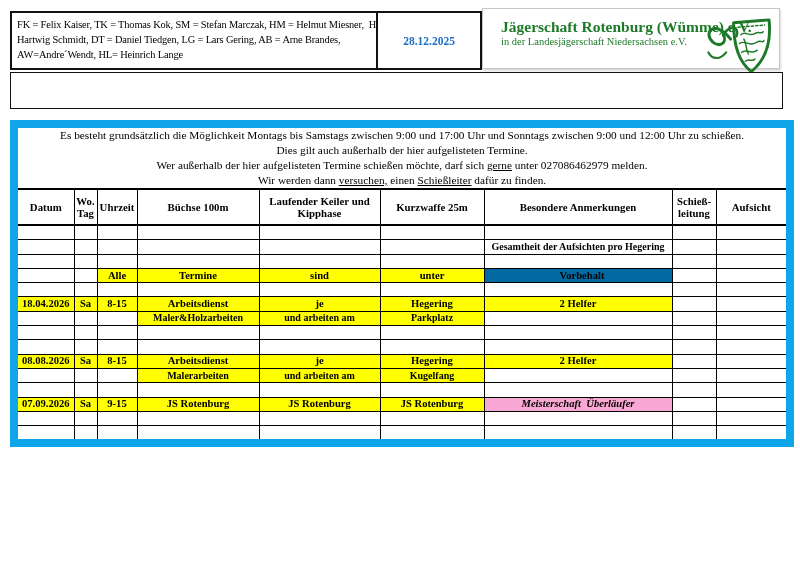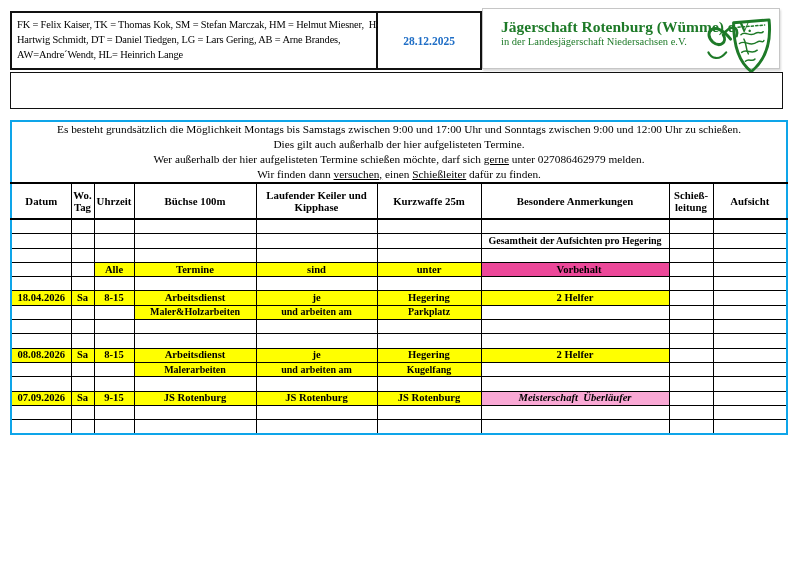--- a/index.html
+++ b/index.html
@@ -35,21 +35,21 @@
   #org-sub    { margin:1px 0 0 18px; font-size:10.5px; white-space:nowrap; }
   #org-logo   { position:absolute; right:4px; top:2px; width:74px; height:68px; }
 
   
   #empty-box { left:10px; top:72px; width:773px; height:37px; border:1.5px solid #111; background:#fff; }
 
   
   #schedule-table {
     position:absolute; left:10px; top:120px; width:776px;
     border-collapse:collapse; table-layout:fixed;
-    border:2px solid #0ea5e9;
+    border:8px solid #0ea5e9;
   }
   #schedule-table th, #schedule-table td {
     border:1px solid #000; padding:0; text-align:center; vertical-align:middle;
   }
   .intro-cell { border-bottom:2px solid #000 !important; height:60px; font-size:11.3px; font-weight:normal; }
   .notice-line { line-height:15px; white-space:nowrap; }
   .u { text-decoration:underline; }
   #schedule-table thead th {
     height:34px; font-size:10.8px; font-weight:bold; line-height:12.5px;
     border-bottom:2px solid #000;
@@ -104,21 +104,21 @@
       <col style="width:44px">
       <col style="width:74px">
   </colgroup>
   <thead>
     <tr>
       <td class="intro-cell" colspan="9">
         <div>
             <div class="notice-line"><span>Es besteht grundsätzlich die Möglichkeit Montags bis Samstags zwischen 9:00 und 17:00 Uhr und Sonntags zwischen 9:00 und 12:00 Uhr zu schießen.</span></div>
             <div class="notice-line"><span>Dies gilt auch außerhalb der hier aufgelisteten Termine.</span></div>
             <div class="notice-line"><span>Wer außerhalb der hier aufgelisteten Termine schießen möchte, darf sich </span><span class="u">gerne</span><span> unter 027086462979 melden.</span></div>
-            <div class="notice-line"><span>Wir finden dann </span><span class="u">versuchen,</span><span> einen </span><span class="u">Schießleiter</span><span> dafür zu finden.</span></div>
+            <div class="notice-line"><span>Wir werden dann </span><span class="u">versuchen,</span><span> einen </span><span class="u">Schießleiter</span><span> dafür zu finden.</span></div>
           </div>
       </td>
     </tr>
     <tr>
         <th>Datum</th>
         <th>Wo.<br>Tag</th>
         <th>Uhrzeit</th>
         <th>Büchse 100m</th>
         <th>Laufender Keiler und<br>Kipphase</th>
         <th>Kurzwaffe 25m</th>
@@ -161,21 +161,21 @@
         <td></td>
         <td></td>
       </tr>
       <tr>
         <td></td>
         <td></td>
         <td style="background: rgb(255, 255, 0);">Alle</td>
         <td style="background: rgb(255, 255, 0);">Termine</td>
         <td style="background: rgb(255, 255, 0);">sind</td>
         <td style="background: rgb(255, 255, 0);">unter</td>
-        <td style="background: #ec4899; padding-left: 8px;">Vorbehalt</td>
+        <td style="background: #0369a1; padding-left: 8px;">Vorbehalt</td>
         <td></td>
         <td></td>
       </tr>
       <tr>
         <td></td>
         <td></td>
         <td></td>
         <td></td>
         <td></td>
         <td></td>

